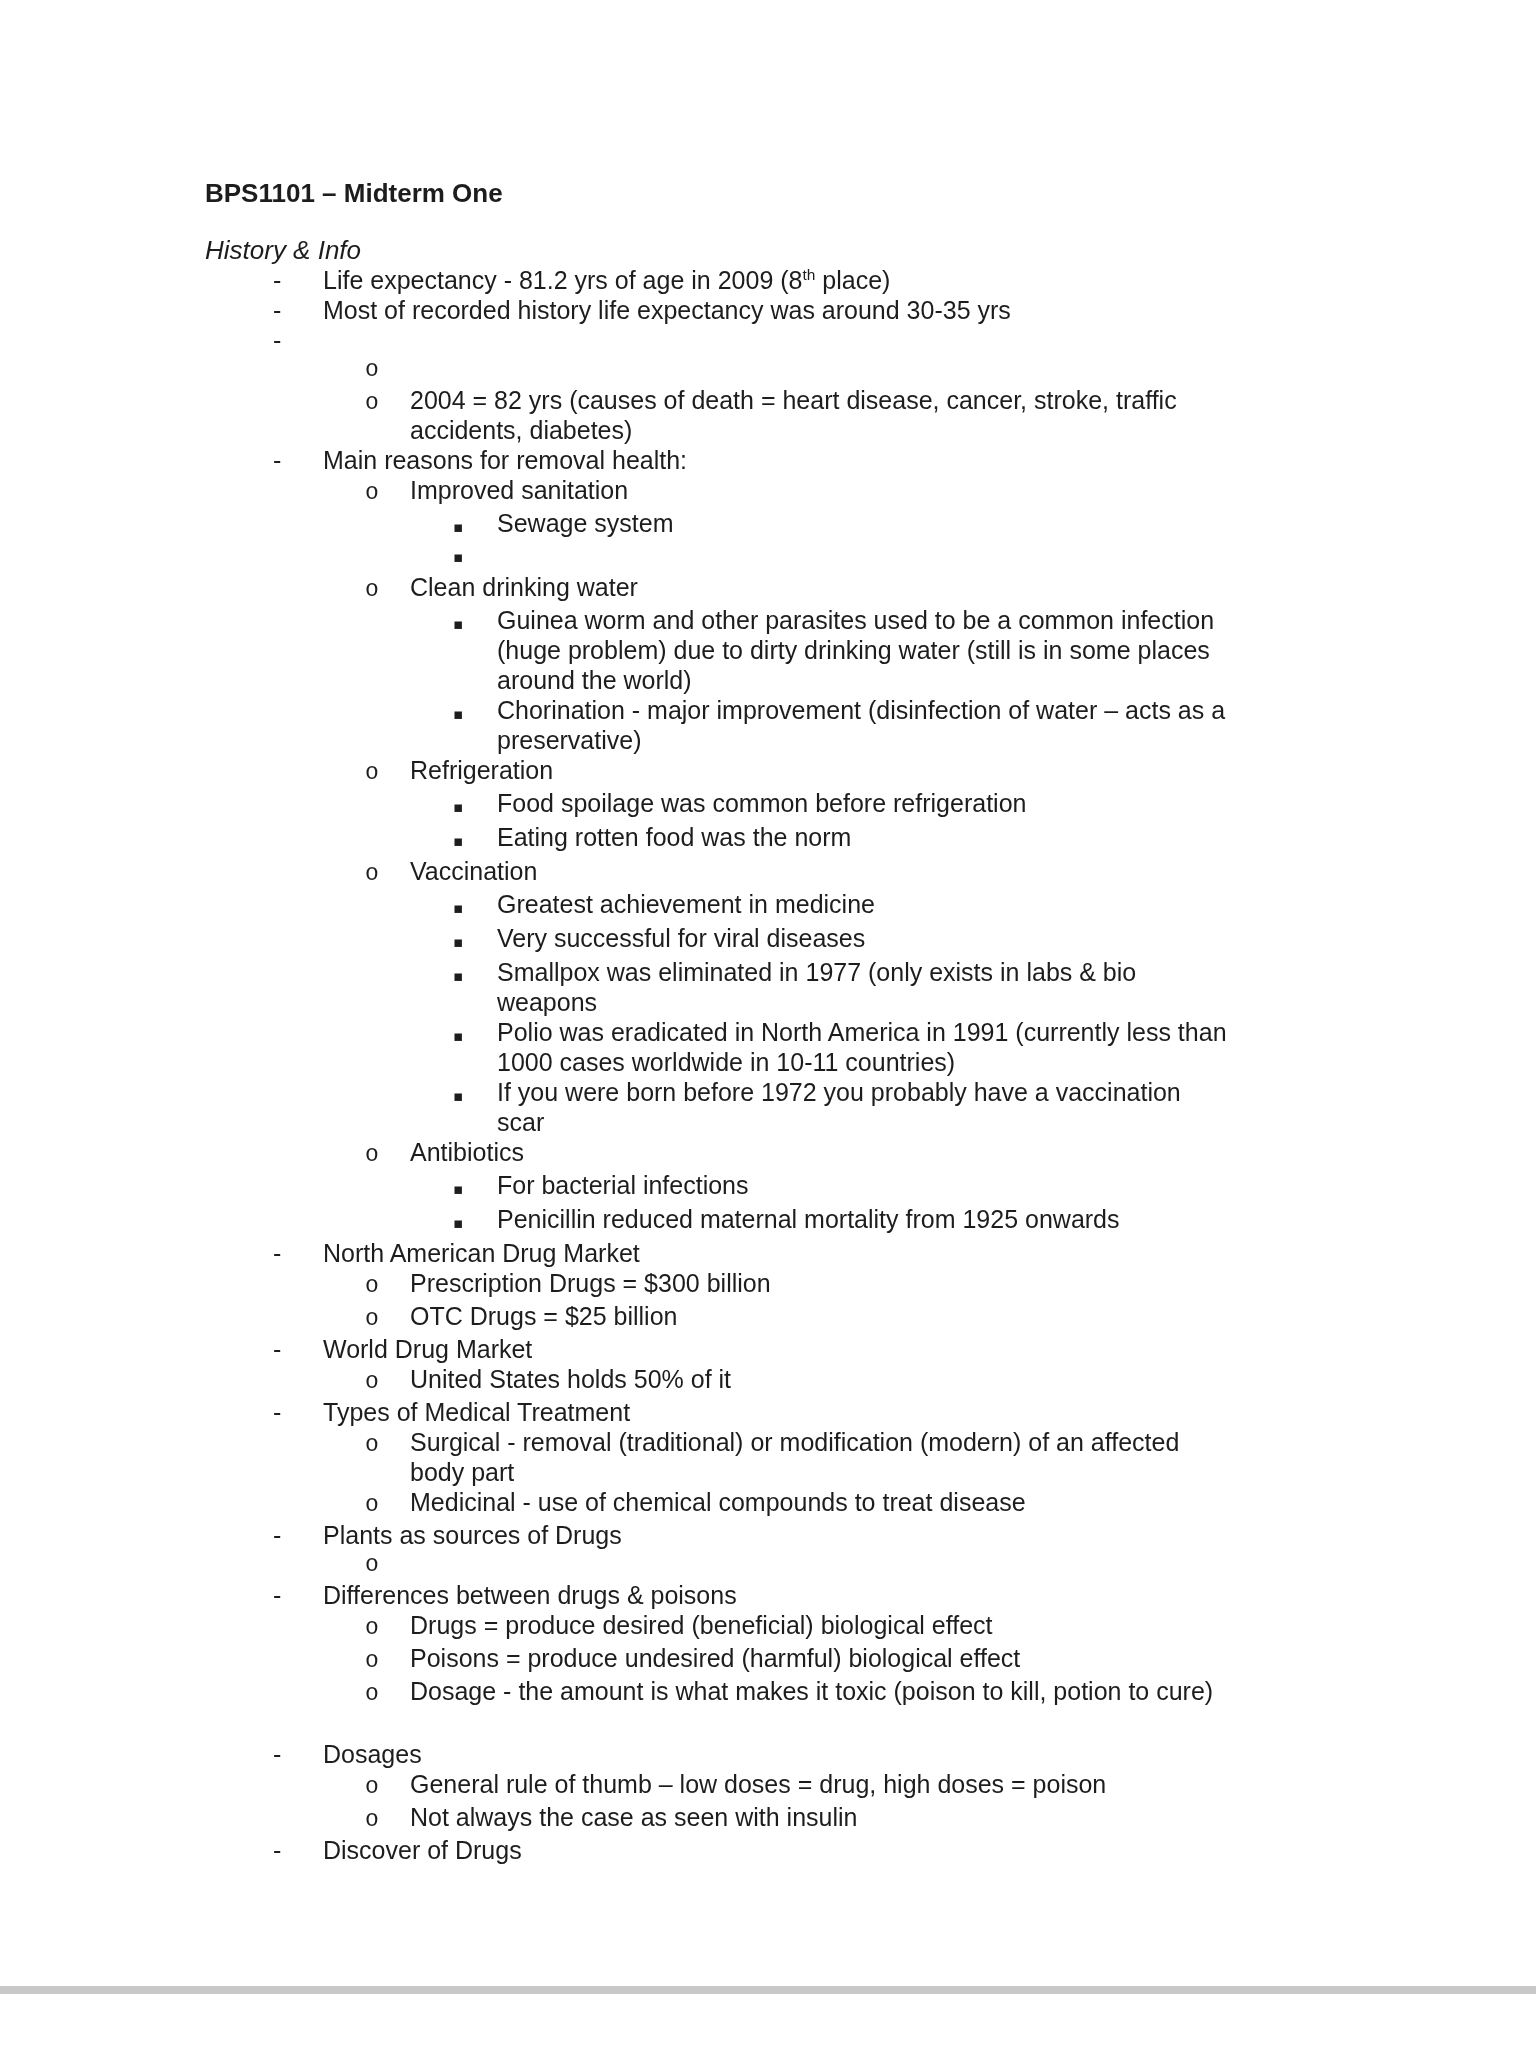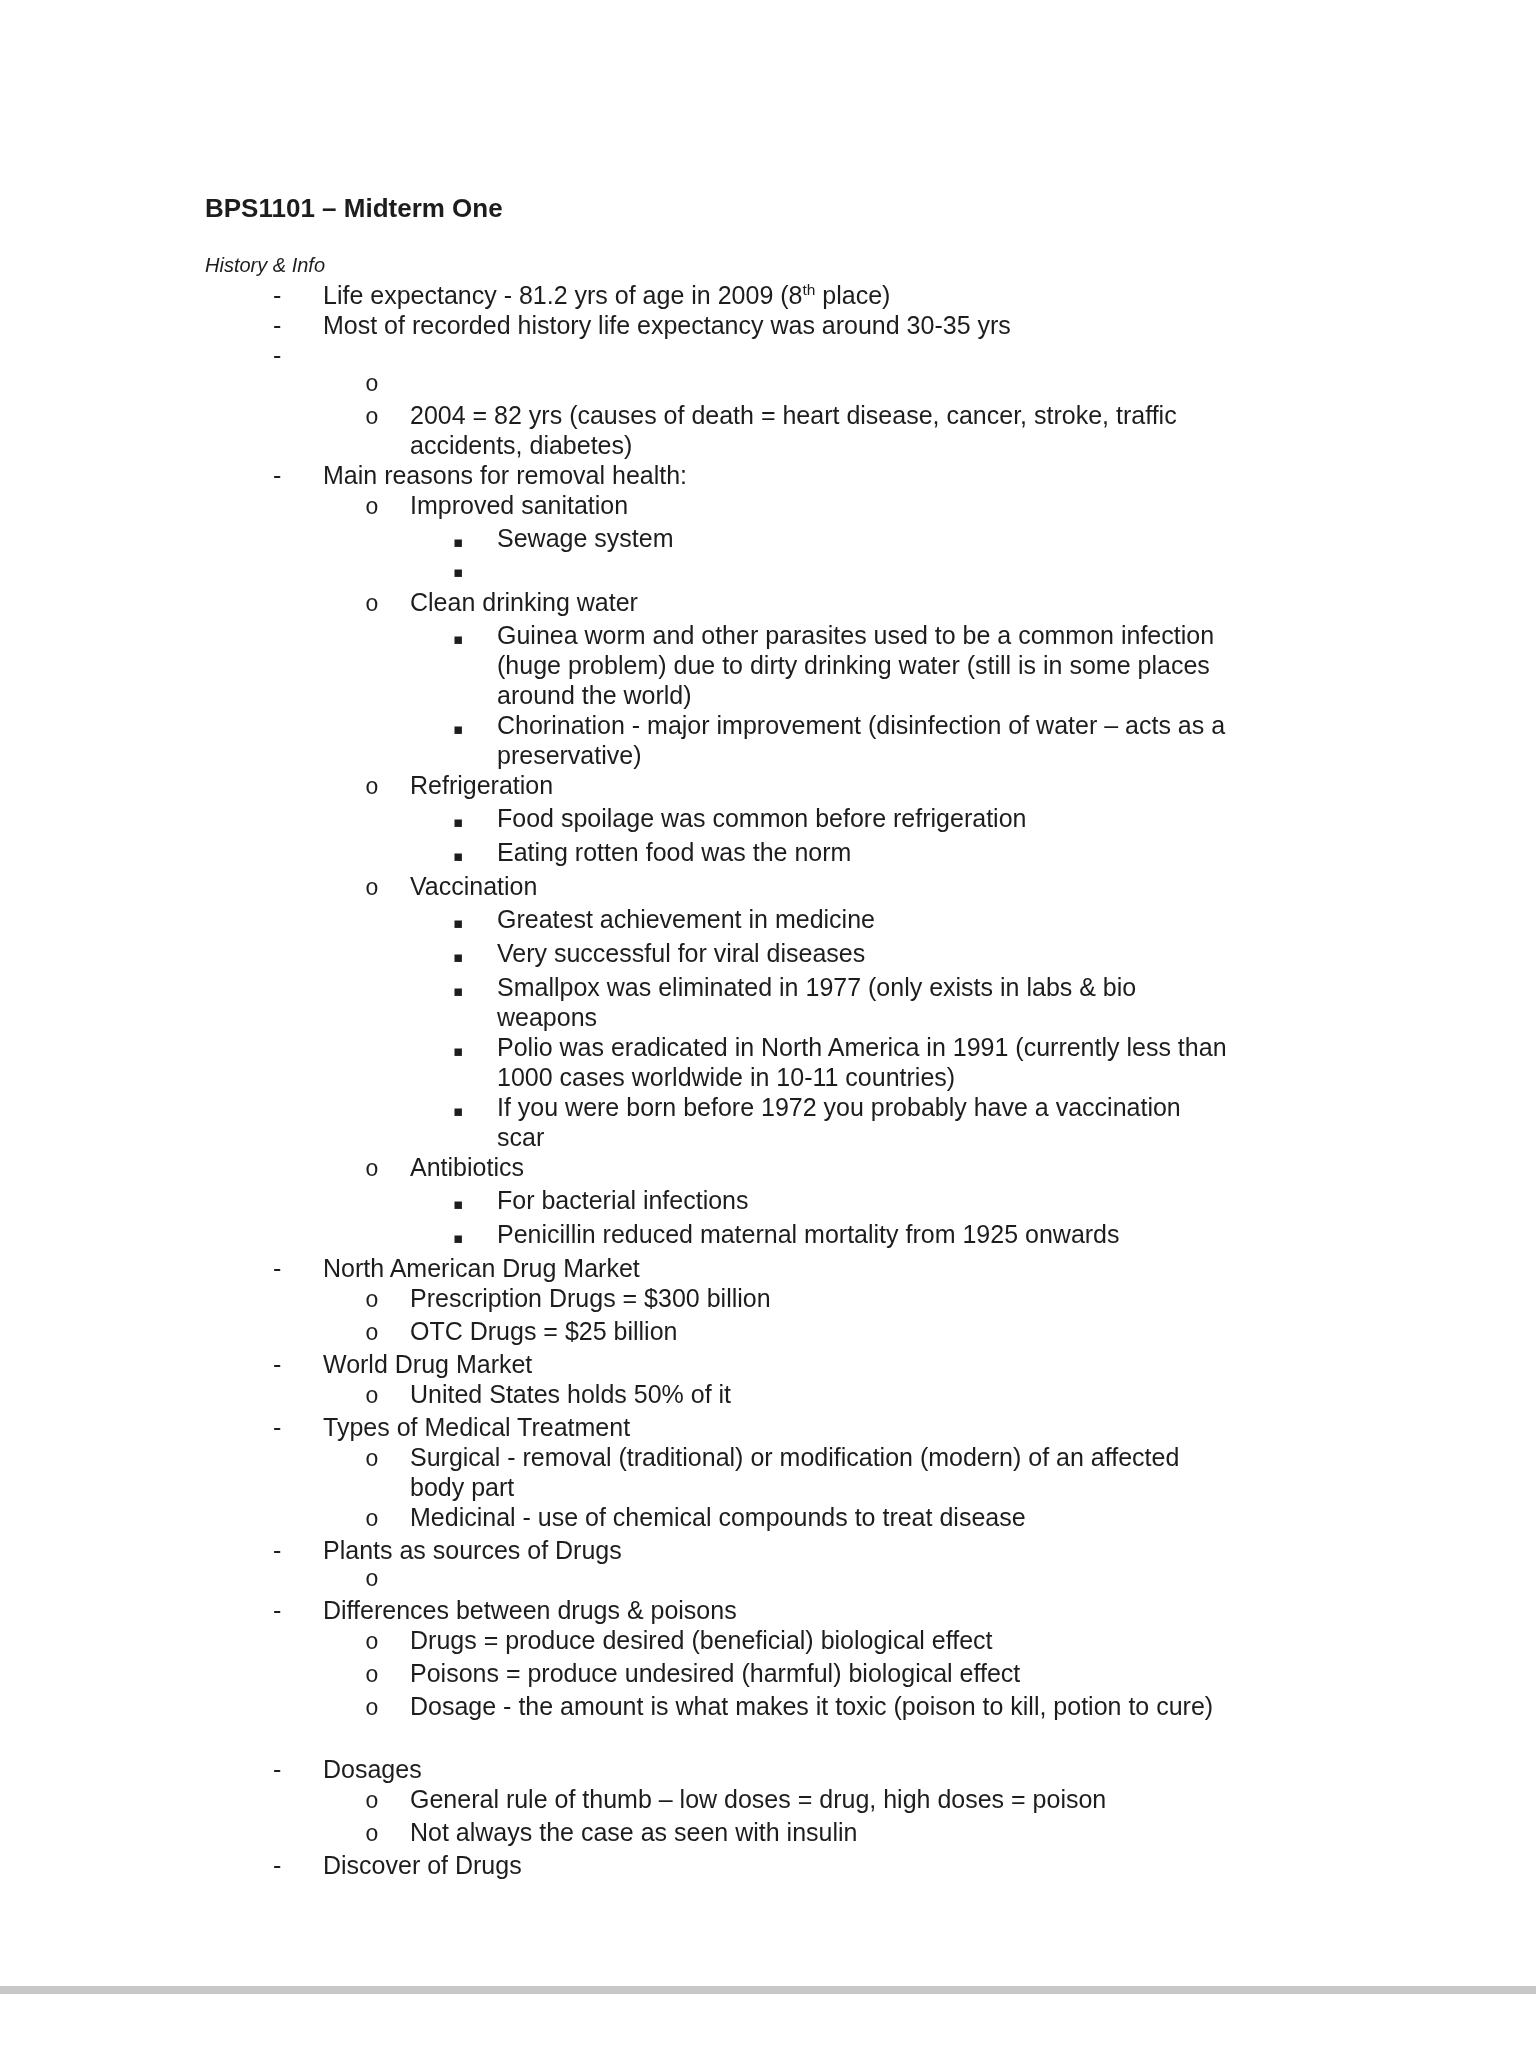--- a/index.html
+++ b/index.html
@@ -15,30 +15,29 @@
     position: relative;
     overflow: hidden;
   }
   .doc {
     position: absolute;
     left: 205px;
     top: 178px;
     width: 1130px;
     font-size: 25px;
     line-height: 30px;
-    margin-top: 15px;
   }
   .title {
     font-weight: bold;
     font-size: 26px;
     line-height: 30px;
   }
   .heading {
     font-style: italic;
-    font-size: 20px;
+    font-size: 26px;
     line-height: 30px;
     margin-top: 27px;
   }
   .outline { margin-top: 0; }
   .row { display: flex; align-items: baseline; }
   .row .bullet { flex: 0 0 auto; }
   .row .text { flex: 1 1 auto; white-space: pre-line; }
   .l1 { padding-left: 68px; }
   .l1 .bullet { width: 50px; }
   .l2 { padding-left: 160px; }

